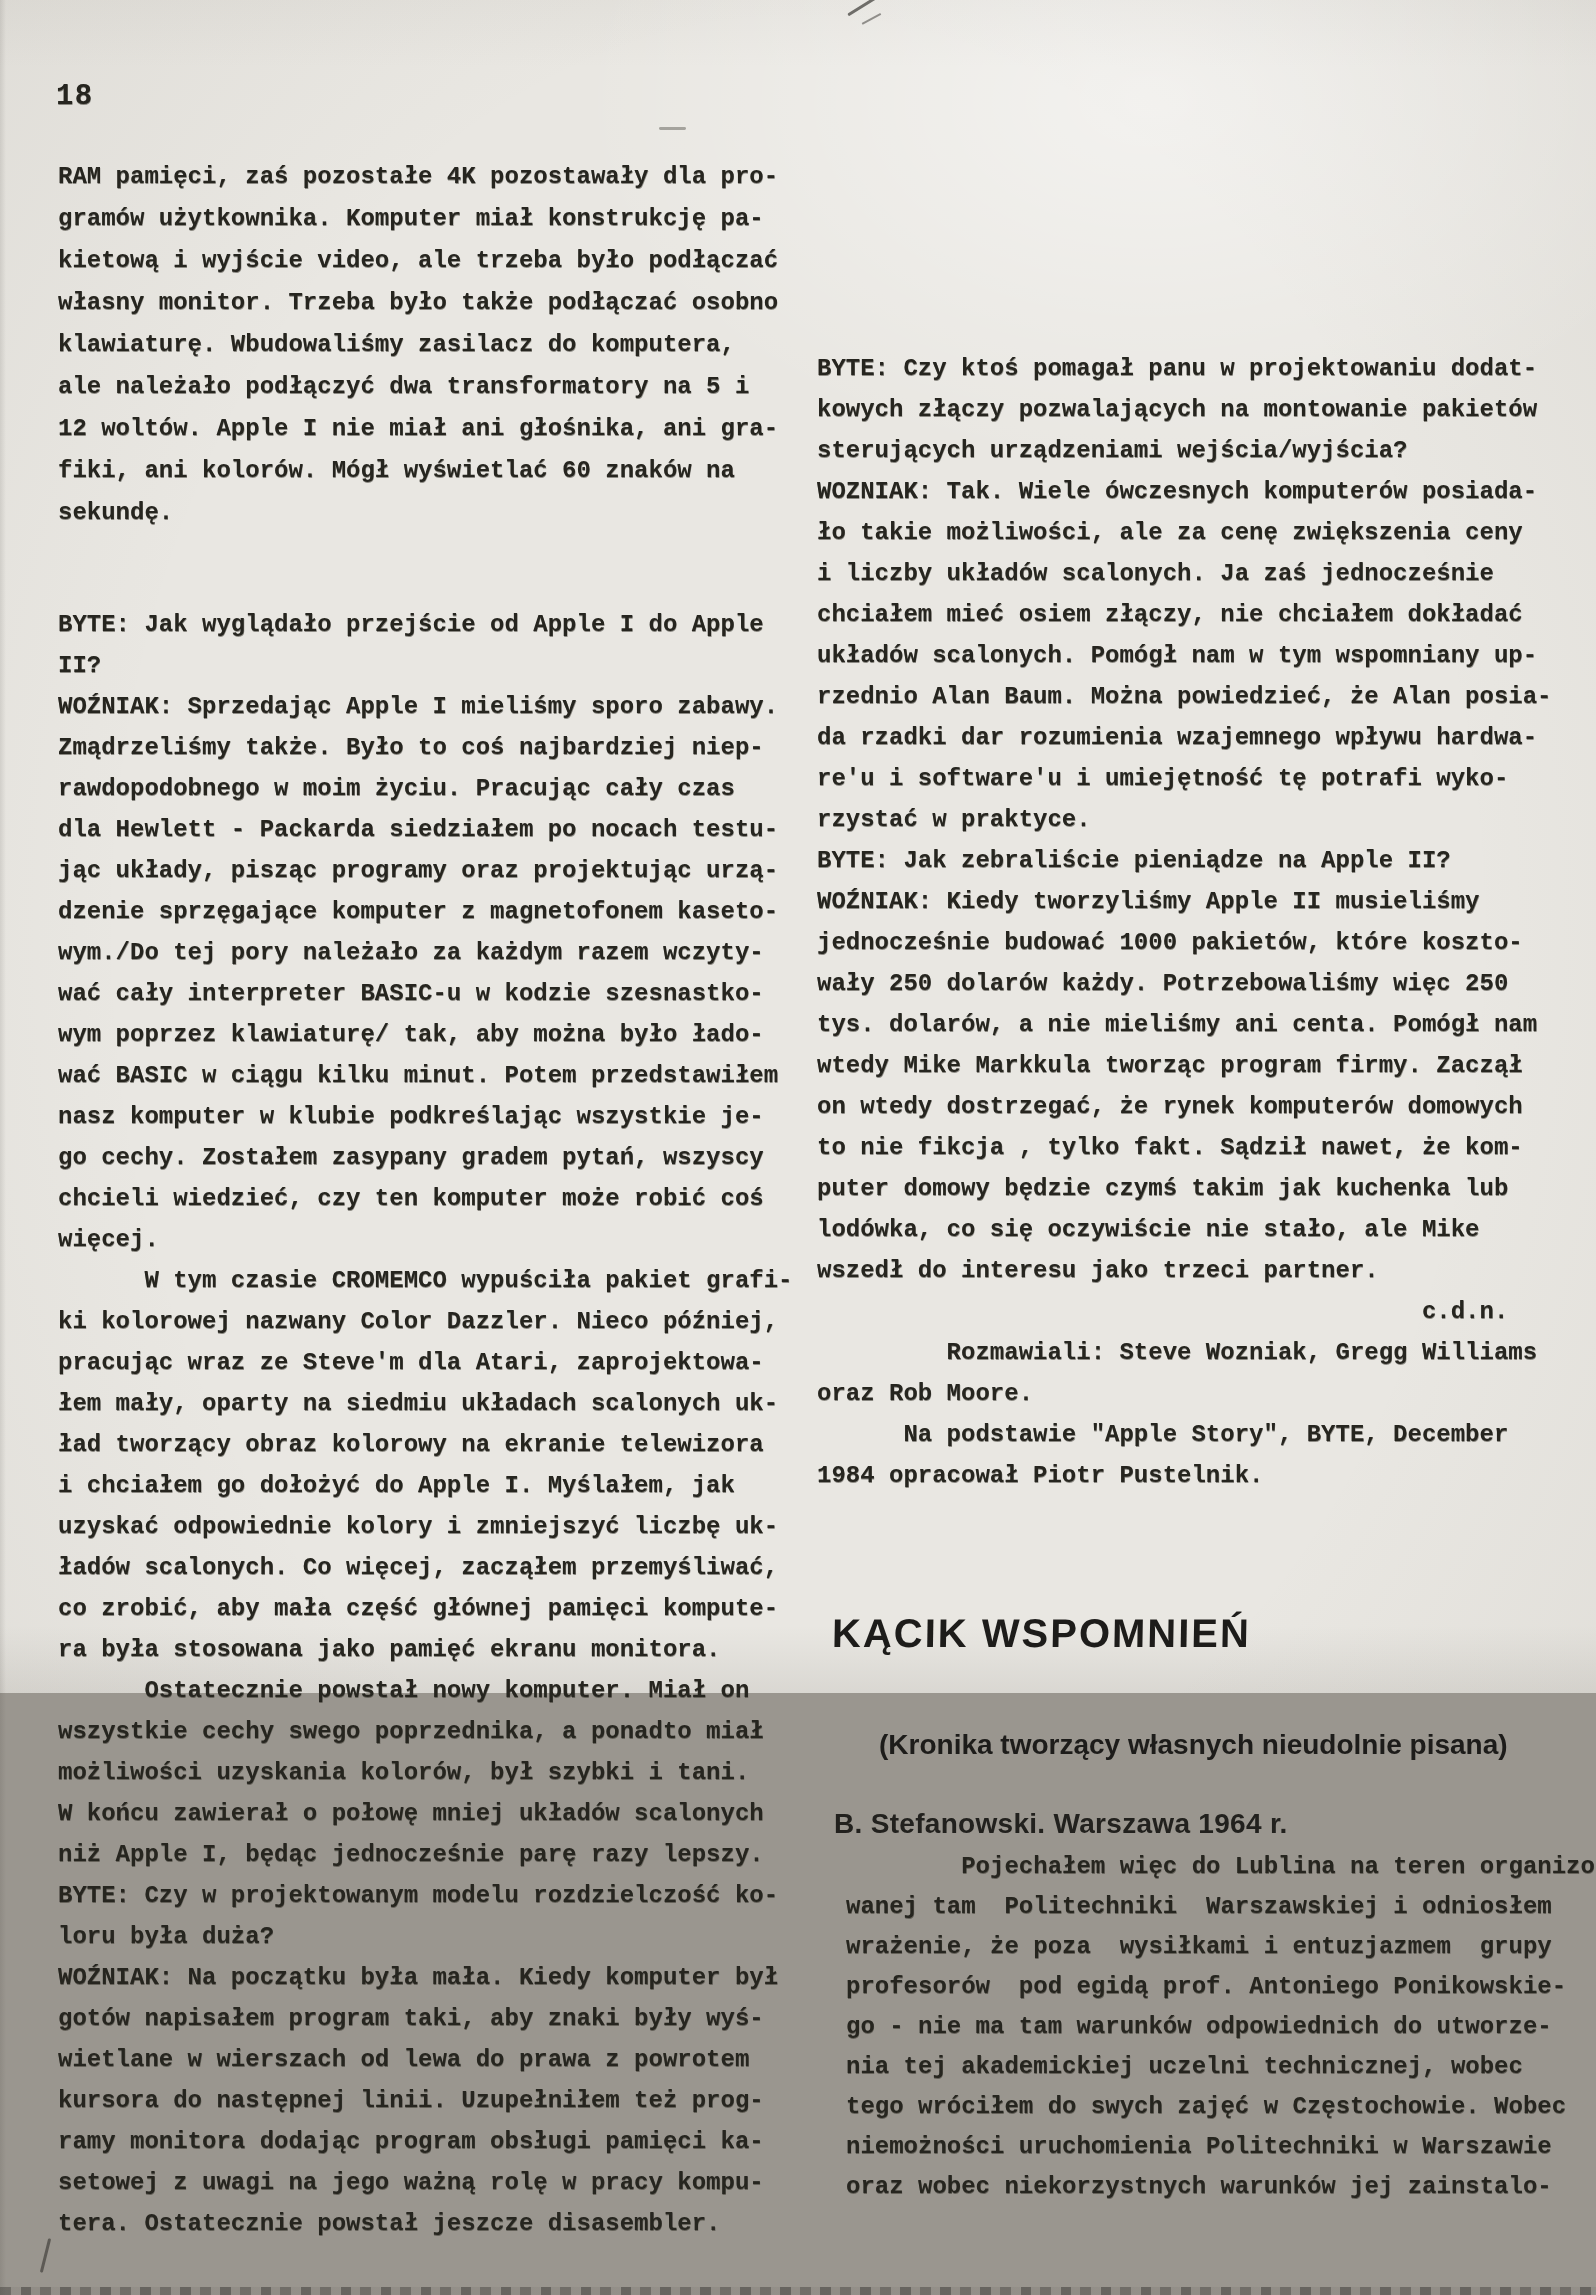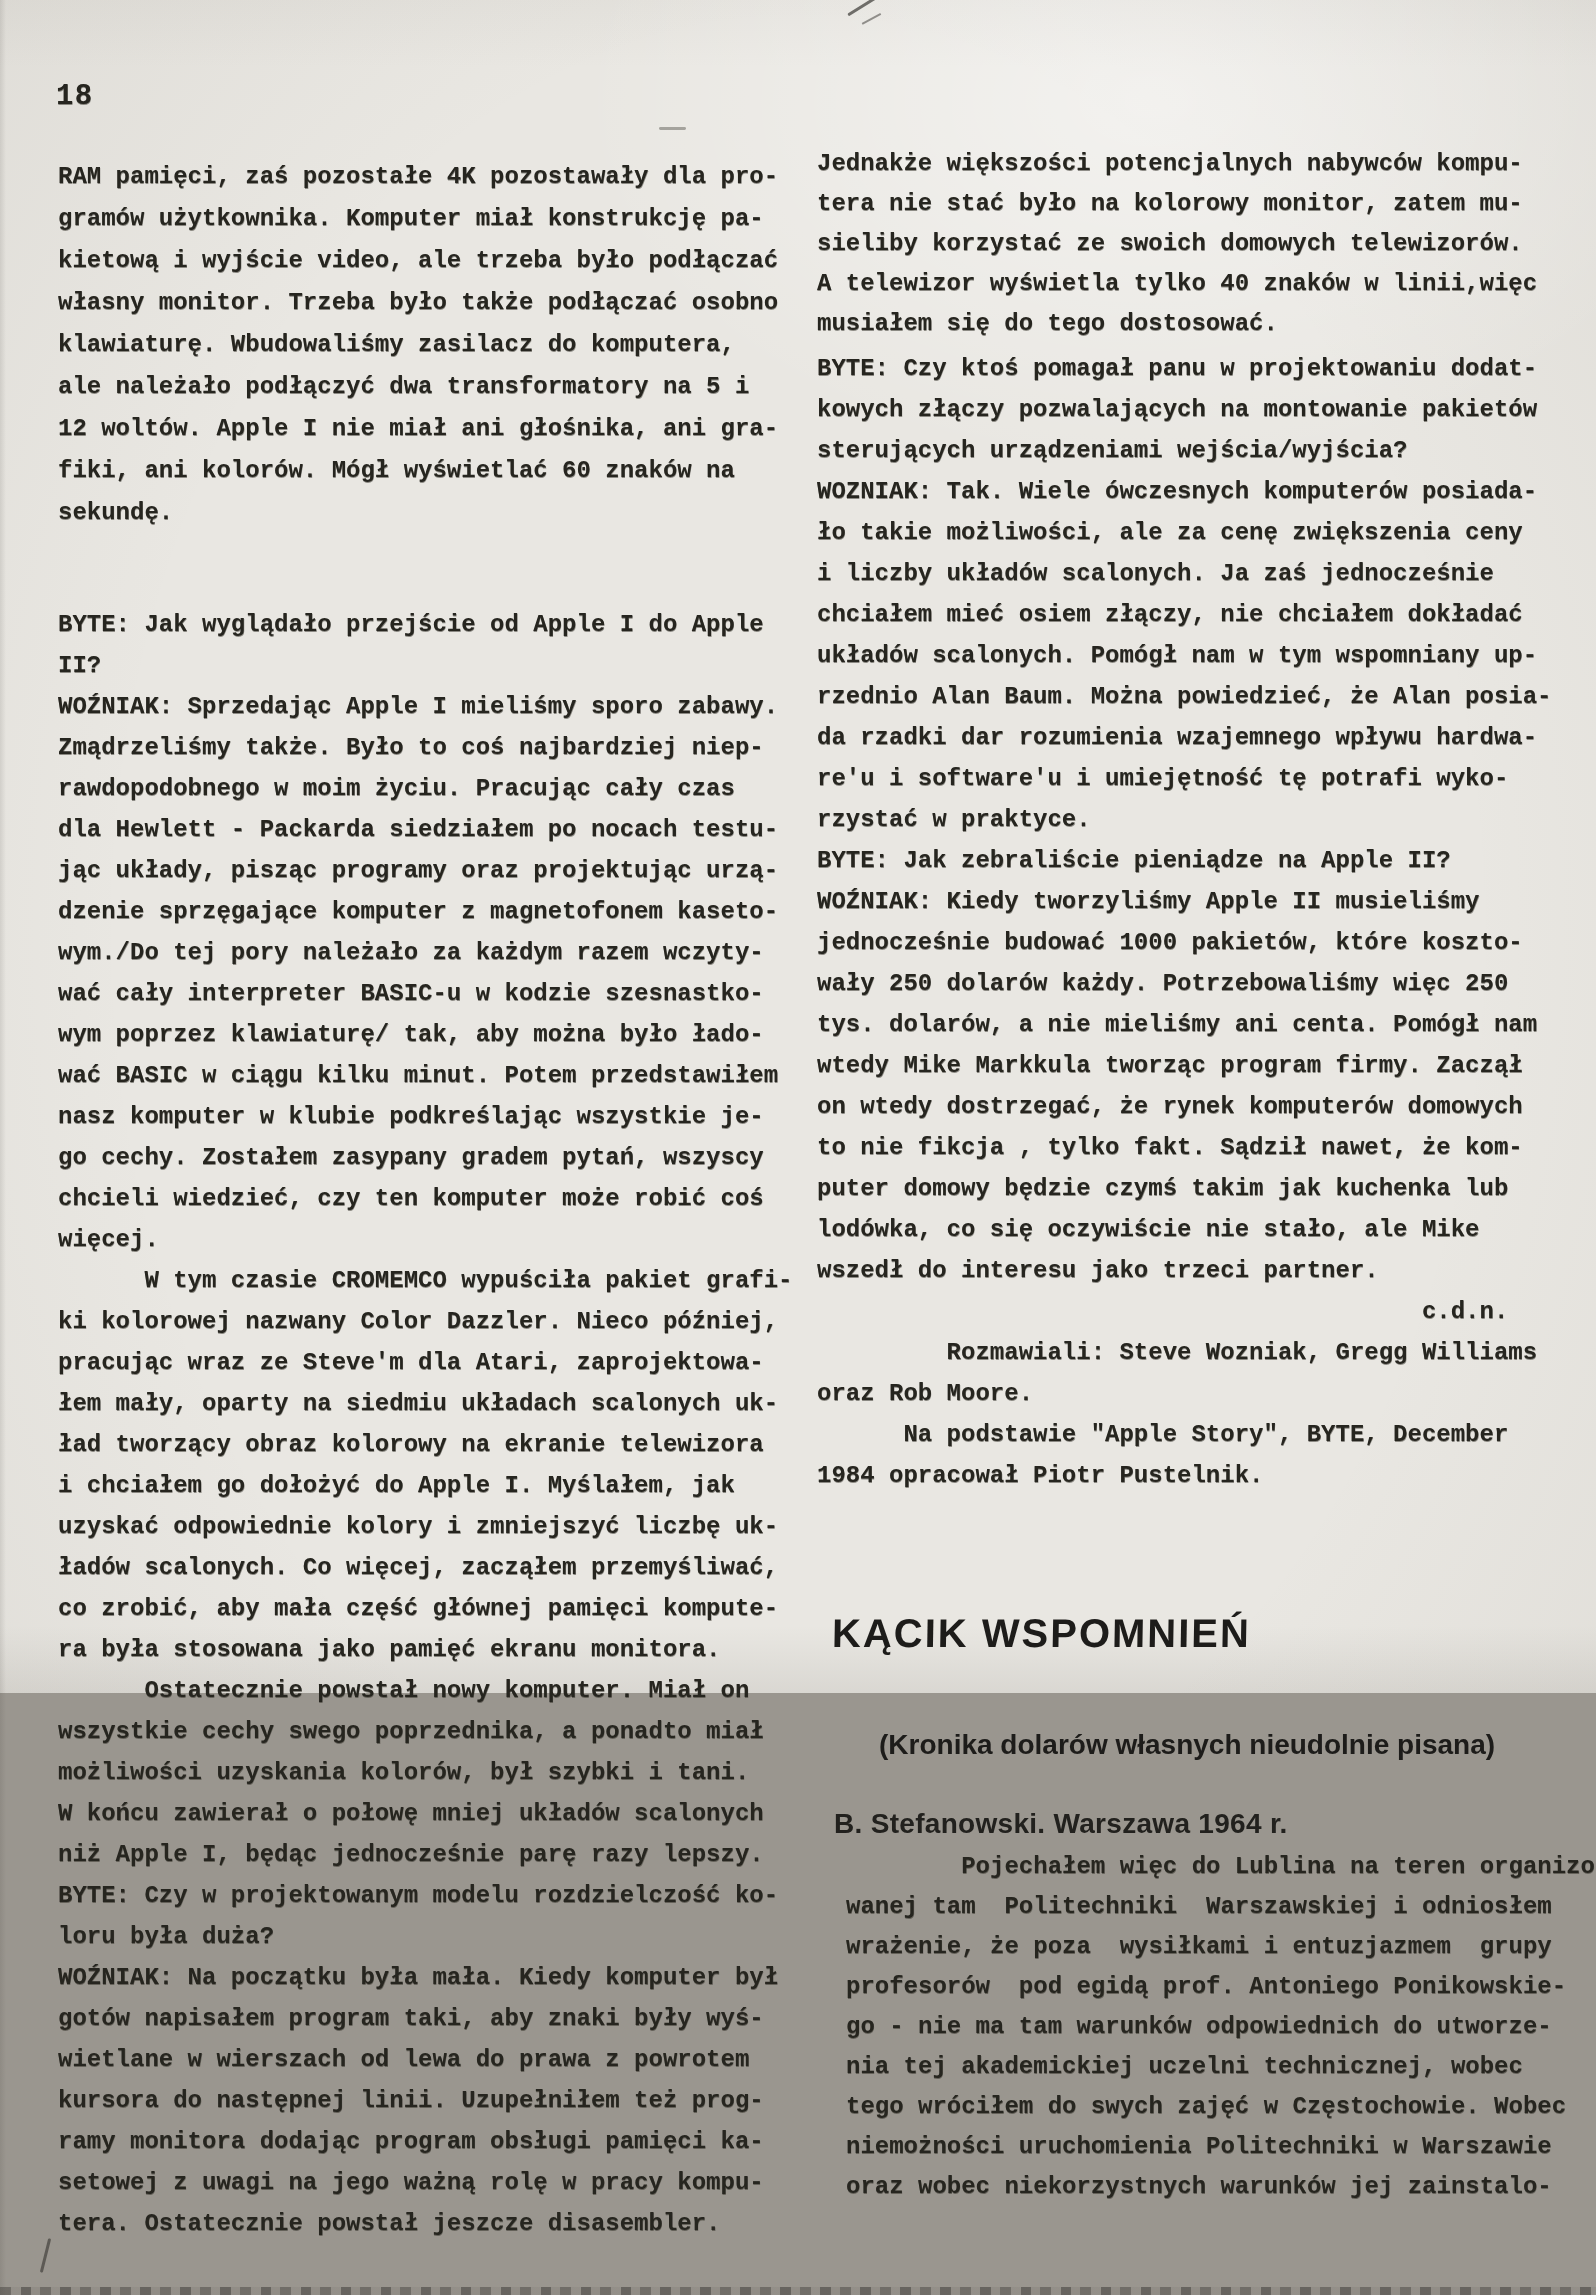--- a/index.html
+++ b/index.html
@@ -157,25 +157,20 @@
 BYTE: Czy w projektowanym modelu rozdzielczość ko-
 loru była duża?
 WOŹNIAK: Na początku była mała. Kiedy komputer był
 gotów napisałem program taki, aby znaki były wyś-
 wietlane w wierszach od lewa do prawa z powrotem
 kursora do następnej linii. Uzupełniłem też prog-
 ramy monitora dodając program obsługi pamięci ka-
 setowej z uwagi na jego ważną rolę w pracy kompu-
 tera. Ostatecznie powstał jeszcze disasembler.</pre>
 
-  <pre class="tw lh58" style="left:817px; top:144px;">Jednakże większości potencjalnych nabywców kompu-
-tera nie stać było na kolorowy monitor, zatem mu-
-sieliby korzystać ze swoich domowych telewizorów.
-A telewizor wyświetla tylko 40 znaków w linii,więc
-musiałem się do tego dostosować.</pre>
 
   <pre class="tw lh595" style="left:817px; top:348px;">BYTE: Czy ktoś pomagał panu w projektowaniu dodat-
 kowych złączy pozwalających na montowanie pakietów
 sterujących urządzeniami wejścia/wyjścia?
 WOZNIAK: Tak. Wiele ówczesnych komputerów posiada-
 ło takie możliwości, ale za cenę zwiększenia ceny
 i liczby układów scalonych. Ja zaś jednocześnie
 chciałem mieć osiem złączy, nie chciałem dokładać
 układów scalonych. Pomógł nam w tym wspomniany up-
 rzednio Alan Baum. Można powiedzieć, że Alan posia-
@@ -195,21 +190,21 @@
 wszedł do interesu jako trzeci partner.
                                           c.d.n.
          Rozmawiali: Steve Wozniak, Gregg Williams
 oraz Rob Moore.
       Na podstawie "Apple Story", BYTE, December
 1984 opracował Piotr Pustelnik.</pre>
 
   <div class="sans kicker">KĄCIK WSPOMNIEŃ</div>
 
 
-  <div class="sans art-subtitle">(Kronika dolarów własnych nieudolnie pisana)</div>
+  <div class="sans art-subtitle">(Kronika tworzący własnych nieudolnie pisana)</div>
 
   <div class="sans byline">B. Stefanowski. Warszawa 1964 r.</div>
 
   <pre class="tw lh59" style="left:817px; top:1847px;margin-left:29px;">        Pojechałem więc do Lublina na teren organizo-
 wanej tam  Politechniki  Warszawskiej i odniosłem
 wrażenie, że poza  wysiłkami i entuzjazmem  grupy
 profesorów  pod egidą prof. Antoniego Ponikowskie-
 go - nie ma tam warunków odpowiednich do utworze-
 nia tej akademickiej uczelni technicznej, wobec
 tego wróciłem do swych zajęć w Częstochowie. Wobec

